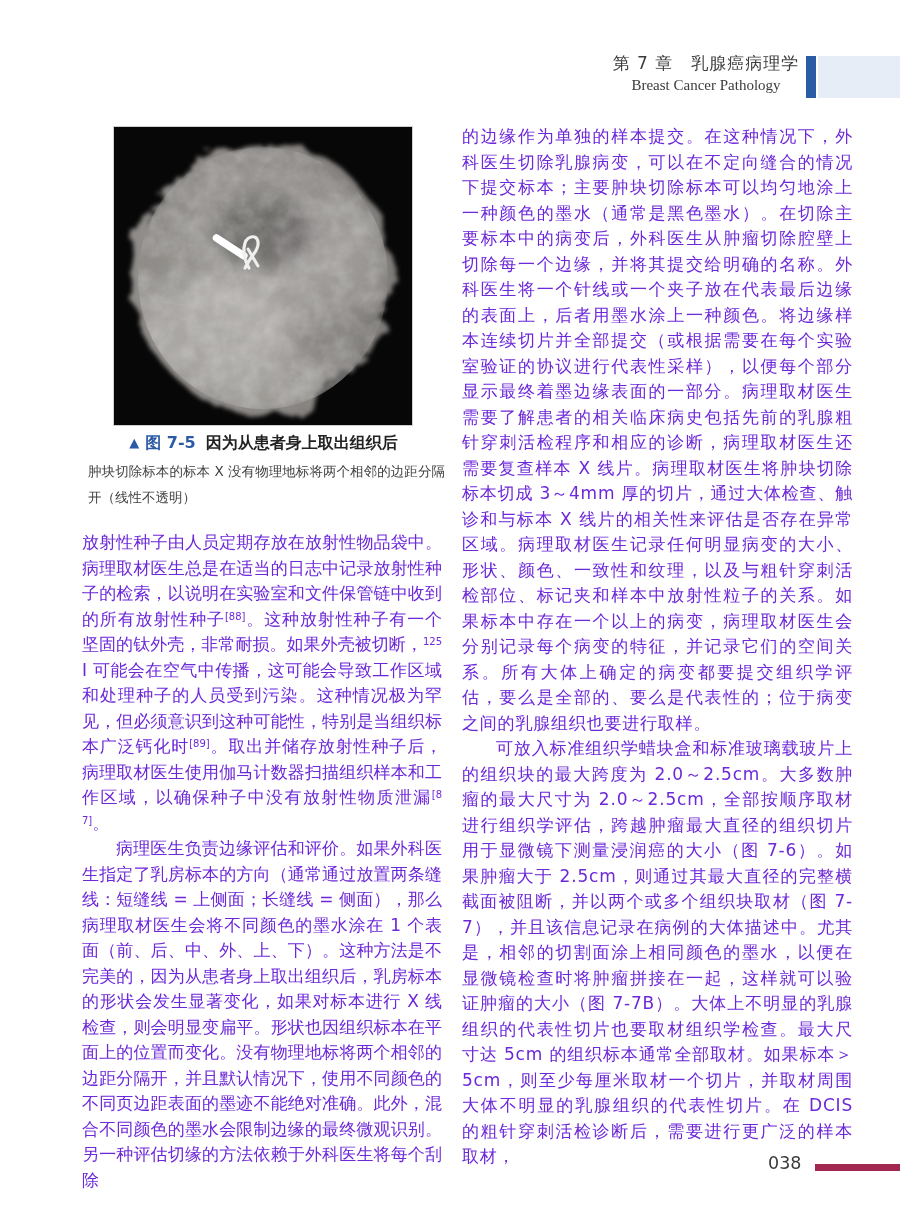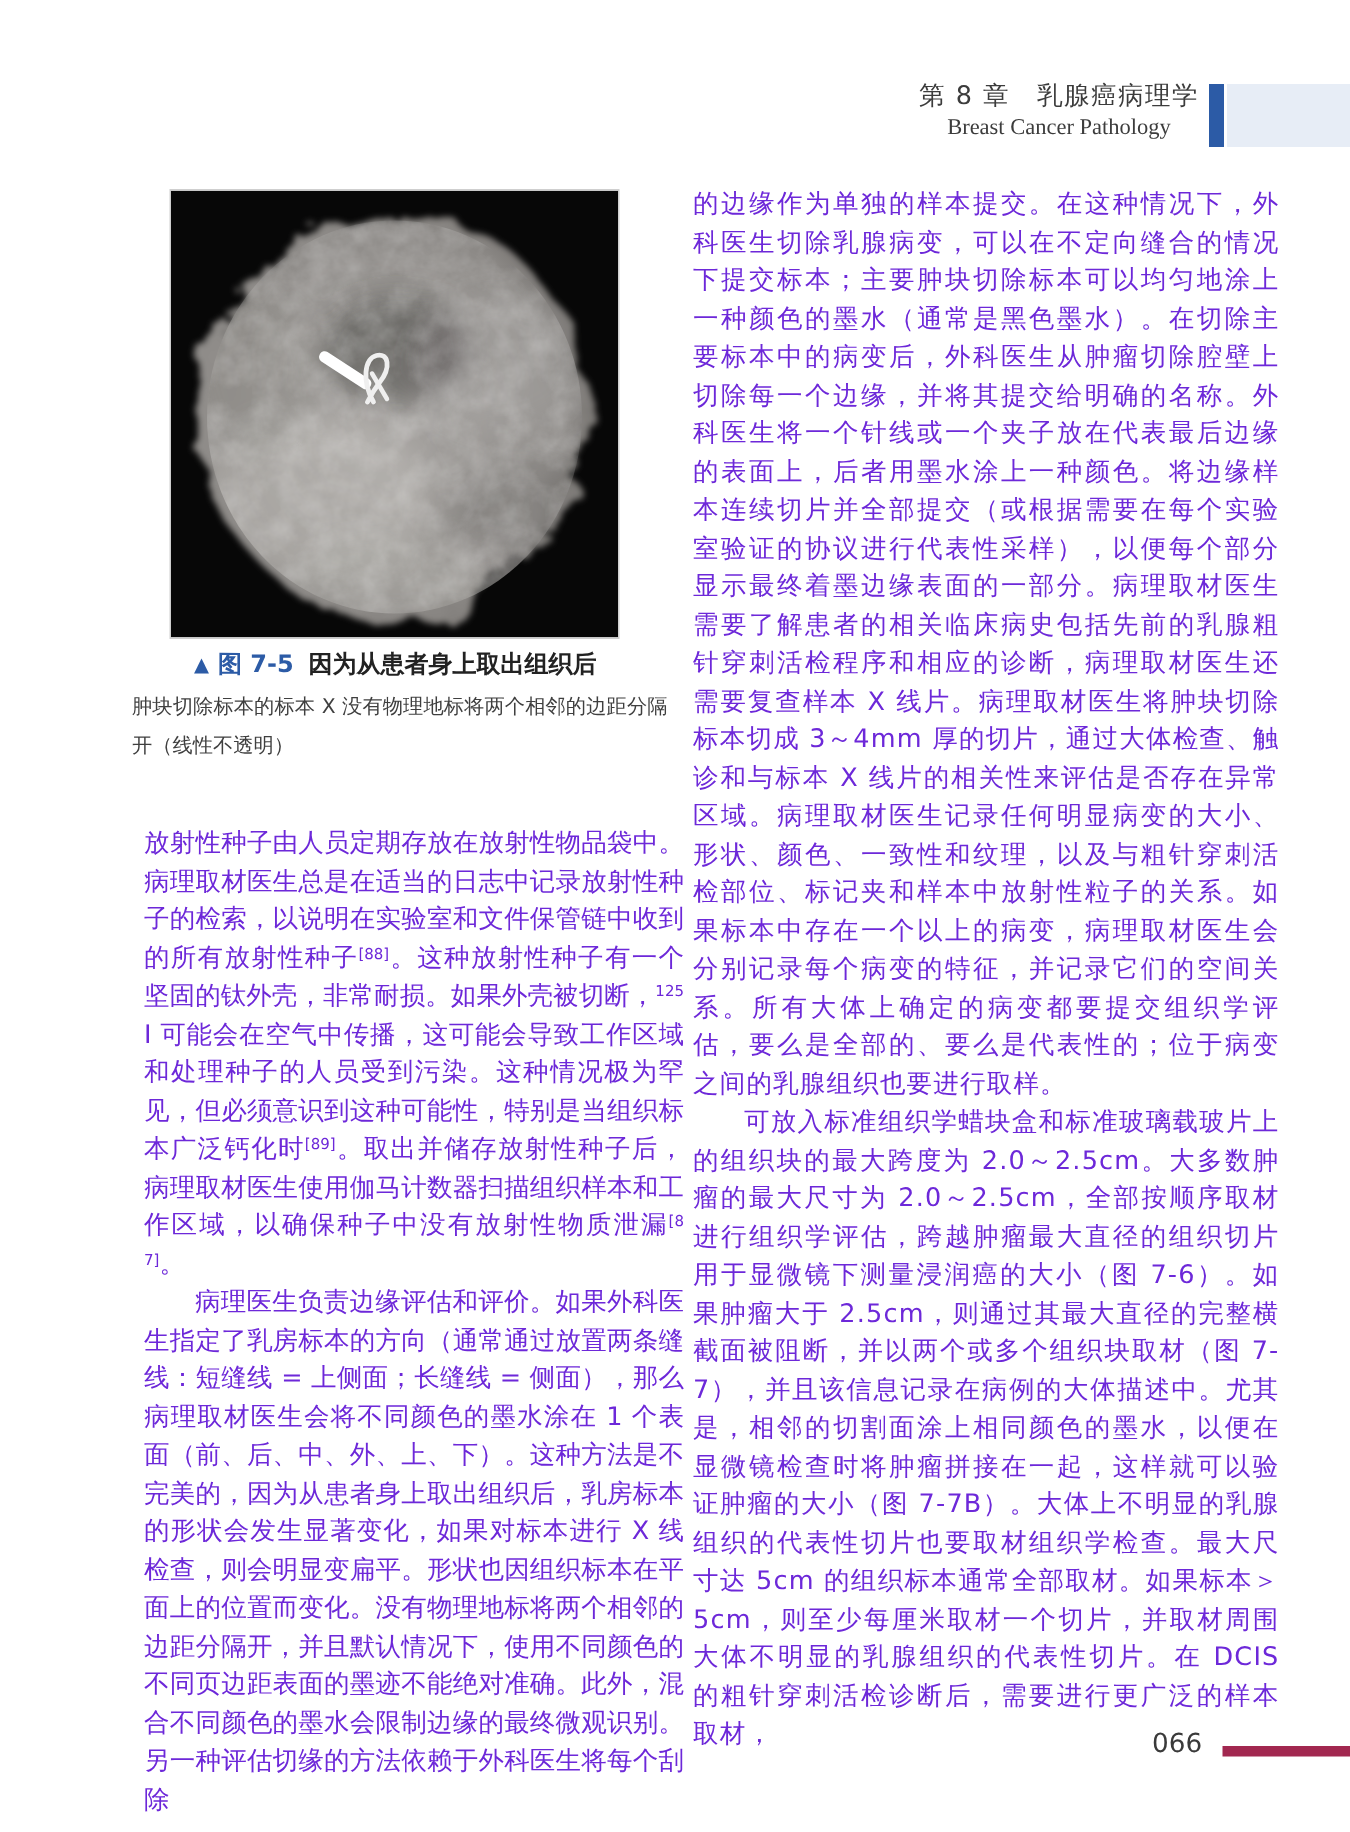--- a/index.html
+++ b/index.html
@@ -19,34 +19,34 @@
   .figcap { position:absolute; left:82px; top:433px; width:363px; text-align:center;
             font-size:16px; font-weight:bold; color:#222; white-space:nowrap; }
   .figcap .tri   { color:#2c5ba6; font-size:13px; vertical-align:1px; }
   .figcap .lbl   { color:#2c5ba6; margin:2px 10px 0 6px; }
   .fignote { position:absolute; left:88px; top:458px; width:357px;
              font-size:13.5px; line-height:26px; color:#3f3f3f;
              text-align:justify; text-justify:inter-character; word-break:break-all; }
   
   .col { position:absolute; text-align:justify; text-justify:inter-character;
          word-break:break-all; font-size:17px; line-height:25.5px; color:#6d28d9; }
-  .col-left  { left:96px;  top:530px; width:360px;margin-top:20px; }
+  .col-left  { left:82px;  top:530px; width:360px; }
   .col-right { left:462px; top:124px; width:391px; letter-spacing:0.8px; }
   .col p { margin:0; }
   .col p.indent { text-indent:2em; }
   .col sup { font-size:10px; line-height:0; vertical-align:5px; letter-spacing:0; }
   
   .pagenum { position:absolute; left:768px; top:1153px; font-size:17.5px; color:#3a3a3a; }
   .footrule { position:absolute; left:815px; top:1164px; width:85px; height:7px; }
 </style>
 </head>
 <body>
 
 <div class="hdr-titles">
-  <div class="hdr-zh">第 8 章　乳腺癌病理学</div>
+  <div class="hdr-zh">第 7 章　乳腺癌病理学</div>
   <div class="hdr-en">Breast Cancer Pathology</div>
 </div>
 <div class="hdr-bar" style="background: rgb(44, 91, 166);"></div>
 <div class="hdr-band" style="background: rgb(231, 237, 246);"></div>
 
 <div class="xray">
   <svg width="298" height="298" viewBox="0 0 298 298" xmlns="http://www.w3.org/2000/svg">
     <defs>
       <radialGradient id="g1" cx="46%" cy="50%" r="60%">
         <stop offset="0%" stop-color="#a8a5a2"></stop>
@@ -100,14 +100,14 @@
 
 <div class="col col-left">
     <p><span>放射性种子由人员定期存放在放射性物品袋中。病理取材医生总是在适当的日志中记录放射性种子的检索，以说明在实验室和文件保管链中收到的所有放射性种子</span><sup>[88]</sup><span>。这种放射性种子有一个坚固的钛外壳，非常耐损。如果外壳被切断，</span><sup>125</sup><span>I 可能会在空气中传播，这可能会导致工作区域和处理种子的人员受到污染。这种情况极为罕见，但必须意识到这种可能性，特别是当组织标本广泛钙化时</span><sup>[89]</sup><span>。取出并储存放射性种子后，病理取材医生使用伽马计数器扫描组织样本和工作区域，以确保种子中没有放射性物质泄漏</span><sup>[87]</sup><span>。</span></p>
     <p class="indent"><span>病理医生负责边缘评估和评价。如果外科医生指定了乳房标本的方向（通常通过放置两条缝线：短缝线 = 上侧面；长缝线 = 侧面），那么病理取材医生会将不同颜色的墨水涂在 1 个表面（前、后、中、外、上、下）。这种方法是不完美的，因为从患者身上取出组织后，乳房标本的形状会发生显著变化，如果对标本进行 X 线检查，则会明显变扁平。形状也因组织标本在平面上的位置而变化。没有物理地标将两个相邻的边距分隔开，并且默认情况下，使用不同颜色的不同页边距表面的墨迹不能绝对准确。此外，混合不同颜色的墨水会限制边缘的最终微观识别。另一种评估切缘的方法依赖于外科医生将每个刮除</span></p>
   </div>
 <div class="col col-right">
     <p><span>的边缘作为单独的样本提交。在这种情况下，外科医生切除乳腺病变，可以在不定向缝合的情况下提交标本；主要肿块切除标本可以均匀地涂上一种颜色的墨水（通常是黑色墨水）。在切除主要标本中的病变后，外科医生从肿瘤切除腔壁上切除每一个边缘，并将其提交给明确的名称。外科医生将一个针线或一个夹子放在代表最后边缘的表面上，后者用墨水涂上一种颜色。将边缘样本连续切片并全部提交（或根据需要在每个实验室验证的协议进行代表性采样），以便每个部分显示最终着墨边缘表面的一部分。病理取材医生需要了解患者的相关临床病史包括先前的乳腺粗针穿刺活检程序和相应的诊断，病理取材医生还需要复查样本 X 线片。病理取材医生将肿块切除标本切成 3～4mm 厚的切片，通过大体检查、触诊和与标本 X 线片的相关性来评估是否存在异常区域。病理取材医生记录任何明显病变的大小、形状、颜色、一致性和纹理，以及与粗针穿刺活检部位、标记夹和样本中放射性粒子的关系。如果标本中存在一个以上的病变，病理取材医生会分别记录每个病变的特征，并记录它们的空间关系。所有大体上确定的病变都要提交组织学评估，要么是全部的、要么是代表性的；位于病变之间的乳腺组织也要进行取样。</span></p>
     <p class="indent"><span>可放入标准组织学蜡块盒和标准玻璃载玻片上的组织块的最大跨度为 2.0～2.5cm。大多数肿瘤的最大尺寸为 2.0～2.5cm，全部按顺序取材进行组织学评估，跨越肿瘤最大直径的组织切片用于显微镜下测量浸润癌的大小（图 7-6）。如果肿瘤大于 2.5cm，则通过其最大直径的完整横截面被阻断，并以两个或多个组织块取材（图 7-7），并且该信息记录在病例的大体描述中。尤其是，相邻的切割面涂上相同颜色的墨水，以便在显微镜检查时将肿瘤拼接在一起，这样就可以验证肿瘤的大小（图 7-7B）。大体上不明显的乳腺组织的代表性切片也要取材组织学检查。最大尺寸达 5cm 的组织标本通常全部取材。如果标本＞ 5cm，则至少每厘米取材一个切片，并取材周围大体不明显的乳腺组织的代表性切片。在 DCIS 的粗针穿刺活检诊断后，需要进行更广泛的样本取材，</span></p>
   </div>
 
-<div class="pagenum">066</div>
+<div class="pagenum">038</div>
 <div class="footrule" style="background: rgb(162, 40, 80);"></div>
 
 </body></html>

